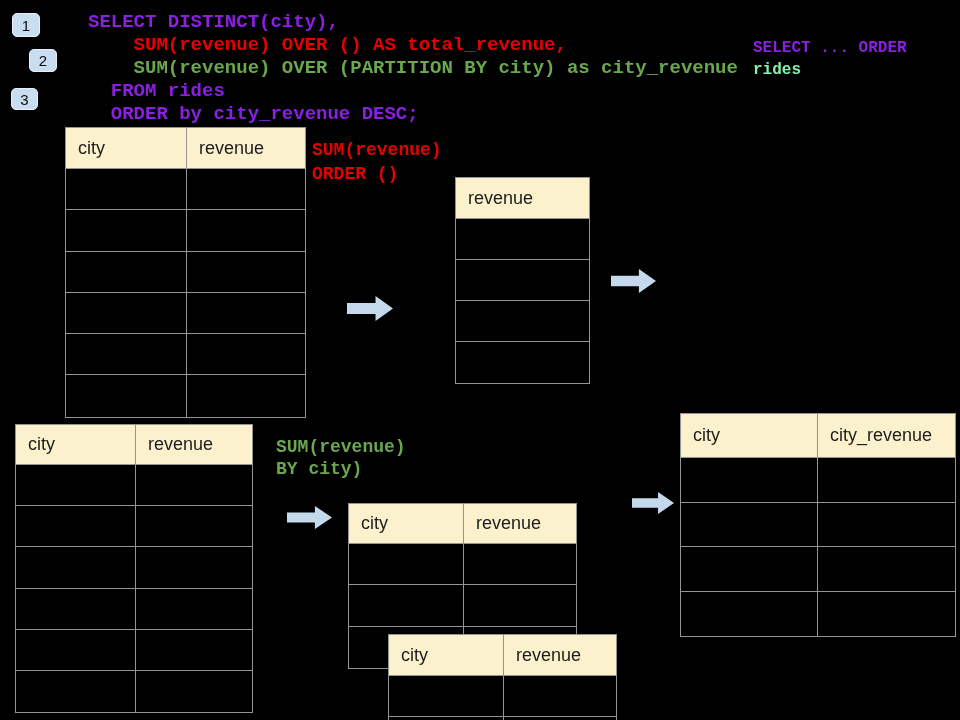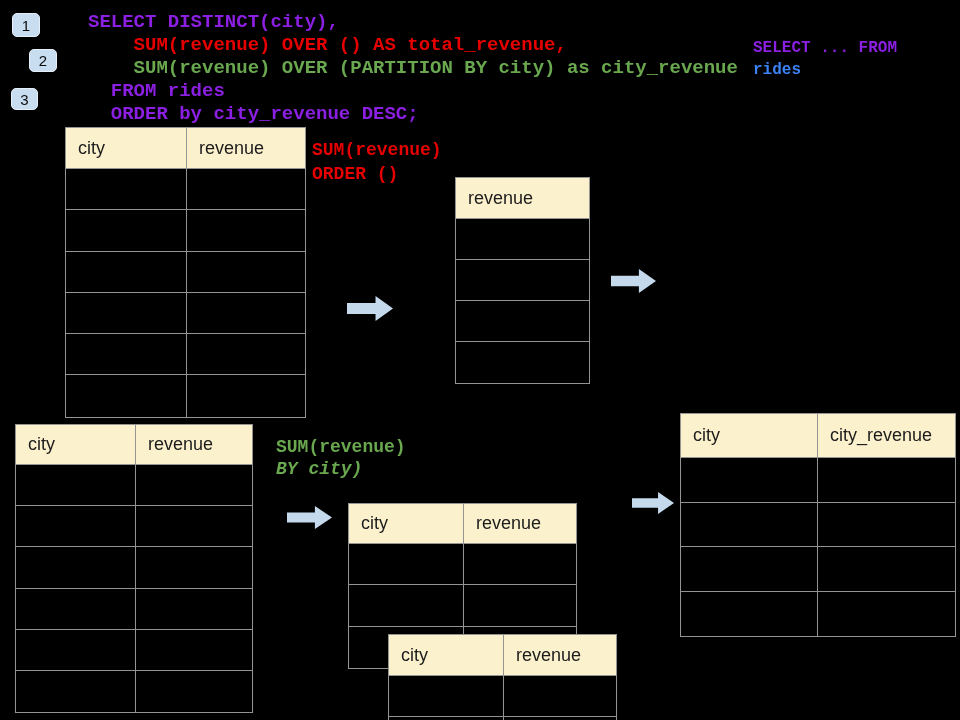--- a/index.html
+++ b/index.html
@@ -74,25 +74,25 @@
 </style>
 </head>
 <body>
 
 <div class="badge" style="left:12px; top:13px; width:28px; height:24px;">1</div>
 <div class="badge" style="left:29px; top:49px; width:28px; height:23px;">2</div>
 <div class="badge" style="left:11px; top:88px; width:27px; height:22px;">3</div>
 
 <div class="codeblock code-main"><div style="color: rgb(139, 31, 226);">SELECT DISTINCT(city),</div><div style="color: rgb(230, 0, 0);">    SUM(revenue) OVER () AS total_revenue,</div><div style="color: rgb(106, 168, 79);">    SUM(revenue) OVER (PARTITION BY city) as city_revenue</div><div style="color: rgb(139, 31, 226);">  FROM rides</div><div style="color: rgb(139, 31, 226);">  ORDER by city_revenue DESC;</div></div>
 
-<div class="codeblock code-side"><div style="color: rgb(139, 31, 226);">SELECT ... FROM</div><div style="color: #3b82f6;">rides</div></div>
+<div class="codeblock code-side"><div style="color: rgb(139, 31, 226);">SELECT ... ORDER</div><div style="color: #86efac;">rides</div></div>
 
 <div class="codeblock note-total"><div style="color: rgb(230, 0, 0);">SUM(revenue)</div><div style="color: rgb(230, 0, 0);">ORDER ()</div></div>
 
-<div class="codeblock note-partition"><div style="color: rgb(106, 168, 79);">SUM(revenue)</div><div style="color: rgb(106, 168, 79); font-style: italic;">BY city)</div></div>
+<div class="codeblock note-partition"><div style="color: rgb(106, 168, 79);">SUM(revenue)</div><div style="color: rgb(106, 168, 79);">BY city)</div></div>
 
 <div class="tbl" style="left:65px; top:127px; width:241px;">
     <div class="thead" style="height: 41px;">
       <div class="th" style="width: 121px;">city</div>
       <div class="th" style="flex: 1 1 0%;">revenue</div>
     </div>
     <div class="trow" style="height: 41.3px;">
       <div class="td" style="width: 121px;"></div>
       <div class="td" style="flex: 1 1 0%;"></div>
     </div>

